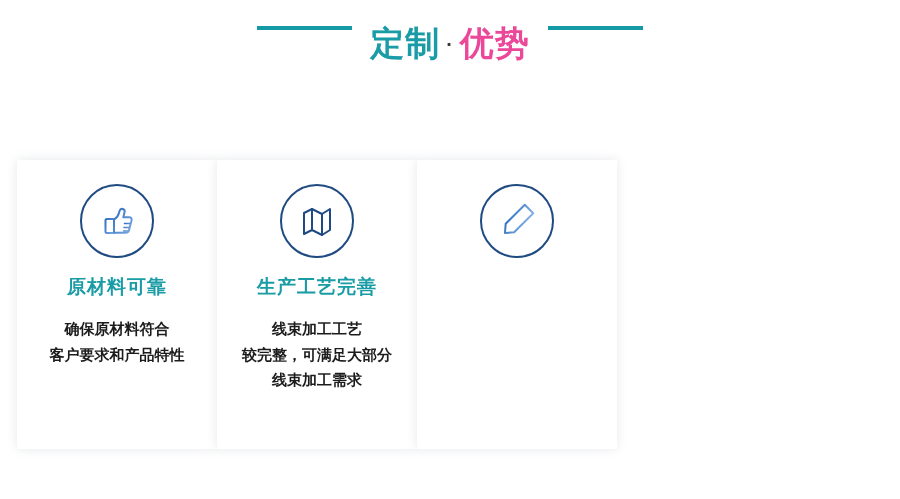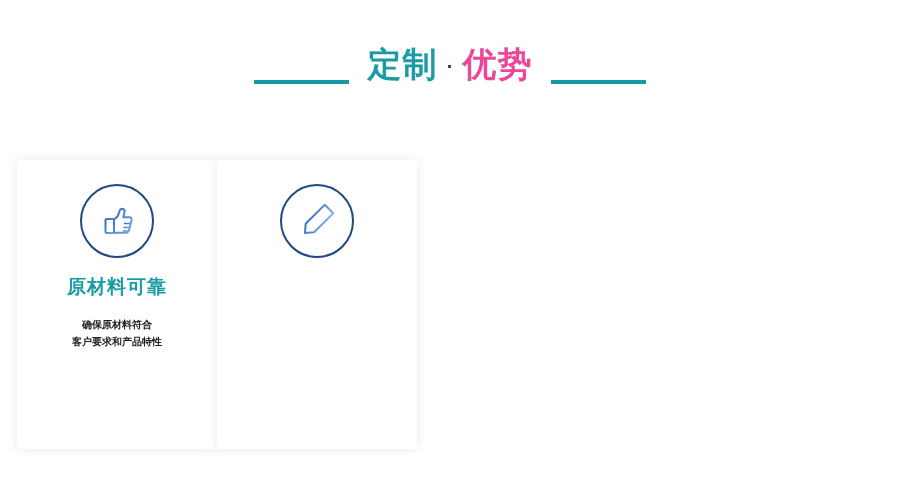--- a/index.html
+++ b/index.html
@@ -16,24 +16,23 @@
   }
 
   
   .section-header {
     position: absolute;
     top: 26px;
     left: 0;
     width: 900px;
     height: 58px;
     display: flex;
-    align-items: flex-end;
+    align-items: flex-start;
     justify-content: center;
     gap: 18px;
-    font-family: Liberation Mono, monospace;
   }
   .rule {
     width: 95px;
     height: 4px;
     background: #139aa5;
     flex: none;
   }
   .header-title {
     font-size: 34px;
     font-weight: bold;
@@ -87,21 +86,21 @@
     margin-top: 16px;
     font-size: 19px;
     font-weight: bold;
     color: #1a9ca6;
     letter-spacing: 1px;
     line-height: 1.2;
     text-align: center;
   }
   .card-body {
     margin-top: 17px;
-    font-size: 10px;
+    font-size: 15px;
     font-weight: bold;
     color: #1c1c1c;
     line-height: 1.72;
     text-align: center;
     white-space: pre-line;
     padding: 0 8px;
   }
 </style>
 </head>
 <body>
@@ -132,20 +131,34 @@
         <path d="M36 37.5 c2.4 -1.4 4.2 -3.6 4.9 -6.2 l0.7 -2.6 a2.6 2.6 0 0 1 5 1.4 l-1.3 5.2 h6.1
                  a2.3 2.3 0 0 1 2.2 2.9 l-2.6 10.1 a3.2 3.2 0 0 1 -3.1 2.4 H36 z" fill="none" stroke="url(#g1)" stroke-width="2" stroke-linejoin="round"></path>
         <path d="M46.5 41.5 h5.5 M46 45.5 h5.2 M45.6 49 h4.6" stroke="url(#g1)" stroke-width="1.6" stroke-linecap="round" fill="none"></path>
       </svg>
     </div>
     <div class="card-title">原材料可靠</div>
     <div class="card-body">确保原材料符合
 客户要求和产品特性</div>
   </div>
 
+  <div class="card">
+    <div class="icon-wrap">
+      <svg width="78" height="78" viewBox="0 0 78 78">
+        <circle cx="39" cy="39" r="36" fill="none" stroke="#1f4a82" stroke-width="2"></circle>
+        <path d="M26 31 l8 -4 v21 l-8 4 z" fill="none" stroke="#1f4a82" stroke-width="2" stroke-linejoin="round"></path>
+        <path d="M34 27 l10 5 v21 l-10 -5 z" fill="none" stroke="#1f4a82" stroke-width="2" stroke-linejoin="round"></path>
+        <path d="M44 32 l8 -5 v21 l-8 5 z" fill="none" stroke="#1f4a82" stroke-width="2" stroke-linejoin="round"></path>
+      </svg>
+    </div>
+    <div class="card-title">生产工艺完善</div>
+    <div class="card-body">线束加工工艺
+较完整，可满足大部分
+线束加工需求</div>
+  </div>
 
   <div class="card">
     <div class="icon-wrap">
       <svg width="78" height="78" viewBox="0 0 78 78">
         <defs>
           <linearGradient id="g3" x1="0" y1="1" x2="1" y2="0">
             <stop offset="0%" stop-color="#2f6fbf"></stop>
             <stop offset="100%" stop-color="#86b2e4"></stop>
           </linearGradient>
         </defs>

